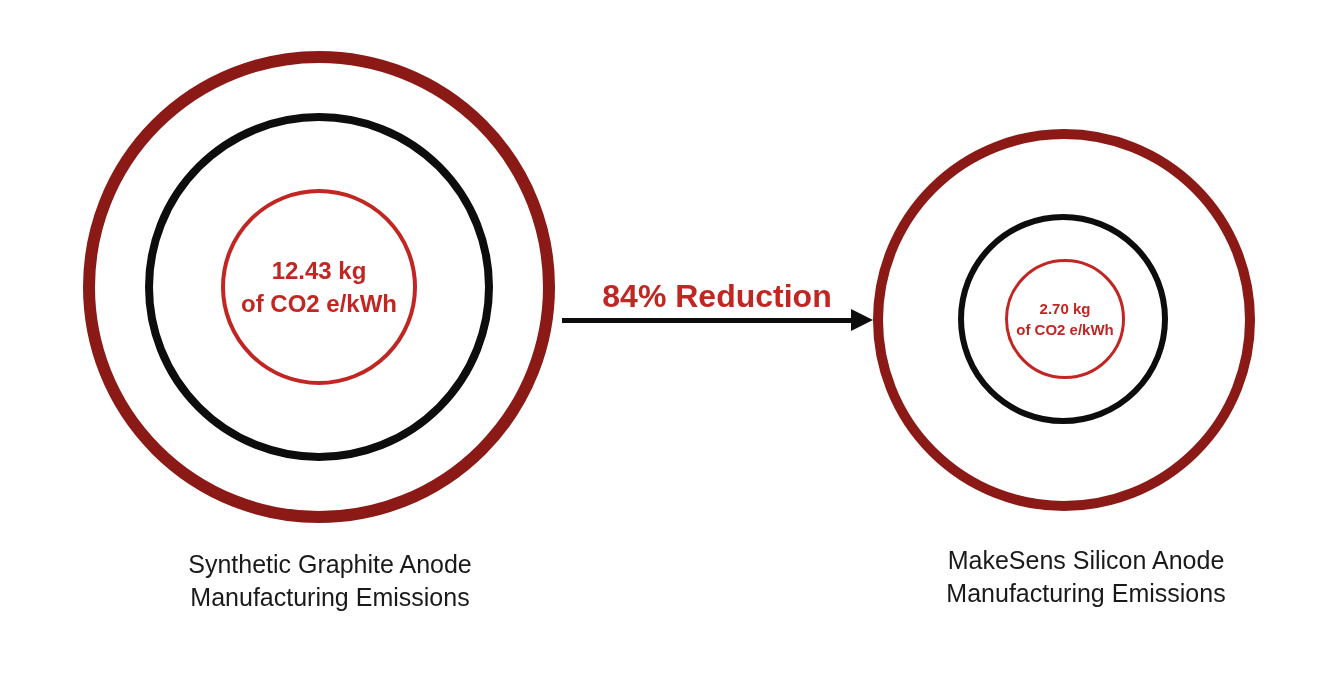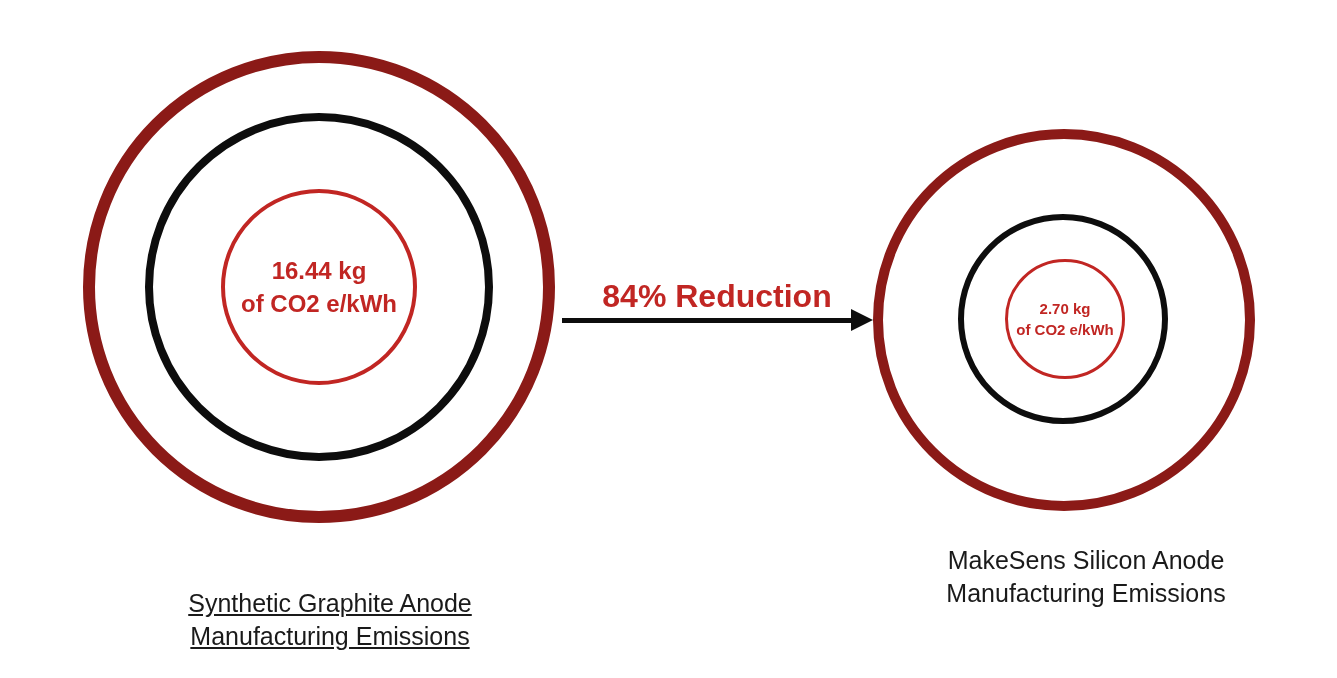--- a/index.html
+++ b/index.html
@@ -45,21 +45,21 @@
     font-size: 15px; line-height: 21px;
   }
 
   .caption {
     position: absolute;
     text-align: center;
     color: var(--caption-text, #1A1A1A);
     font-size: 25px;
     line-height: 33px;
   }
-  .caption-left  { left: 120px; top: 587px; width: 420px; text-decoration: underline; }
+  .caption-left  { left: 120px; top: 548px; width: 420px; }
   .caption-right { left: 876px; top: 544px; width: 420px; }
 
   .arrow-label {
     position: absolute;
     left: 562px; top: 268px; width: 310px;
     text-align: center;
     font-size: 32px;
     line-height: 32px;
     font-weight: bold;
     color: var(--arrow-label, #C12623);
@@ -82,21 +82,21 @@
 </style>
 </head>
 <body>
 
 <div class="canvas">
 
   <div class="ring outer-left"></div>
   <div class="ring mid-left"></div>
   <div class="ring inner-left"></div>
   <div class="value value-left">
-    <div>16.44 kg</div>
+    <div>12.43 kg</div>
     <div>of CO2 e/kWh</div>
   </div>
   <div class="caption caption-left">
     <div>Synthetic Graphite Anode</div>
     <div>Manufacturing Emissions</div>
   </div>
 
   <div class="arrow-label">84% Reduction</div>
   <div class="arrow-shaft"></div>
   <div class="arrow-head"></div>

